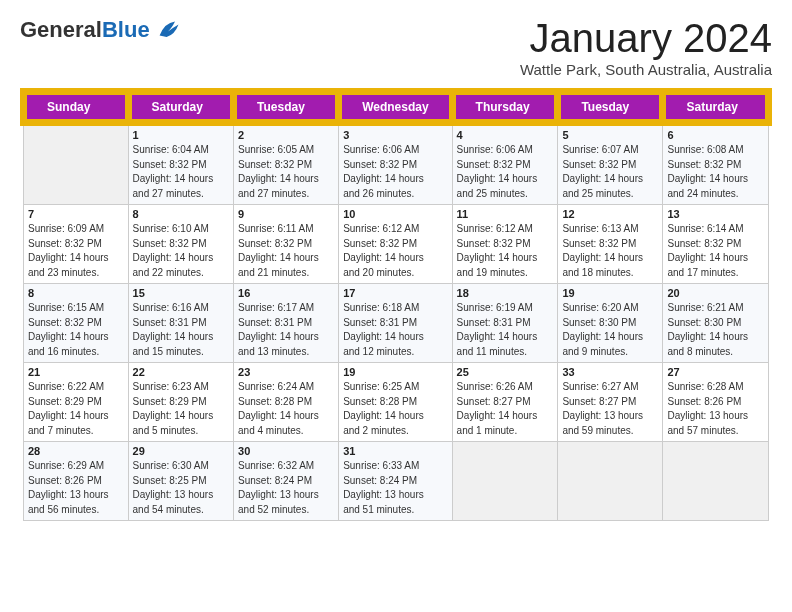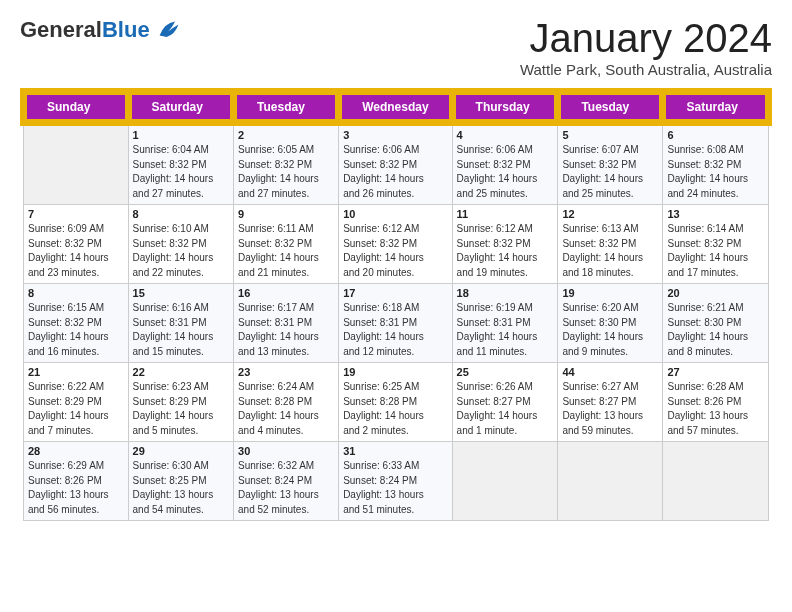--- a/index.html
+++ b/index.html
@@ -232,21 +232,21 @@
           </td>
           <td>
             <span class="day-number">19</span>
             <div class="day-info">Sunrise: 6:25 AM<br>Sunset: 8:28 PM<br>Daylight: 14 hours<br>and 2 minutes.</div>
           </td>
           <td>
             <span class="day-number">25</span>
             <div class="day-info">Sunrise: 6:26 AM<br>Sunset: 8:27 PM<br>Daylight: 14 hours<br>and 1 minute.</div>
           </td>
           <td>
-            <span class="day-number">44</span>
+            <span class="day-number">33</span>
             <div class="day-info">Sunrise: 6:27 AM<br>Sunset: 8:27 PM<br>Daylight: 13 hours<br>and 59 minutes.</div>
           </td>
           <td>
             <span class="day-number">27</span>
             <div class="day-info">Sunrise: 6:28 AM<br>Sunset: 8:26 PM<br>Daylight: 13 hours<br>and 57 minutes.</div>
           </td>
         </tr>
         <tr>
           <td>
             <span class="day-number">28</span>

